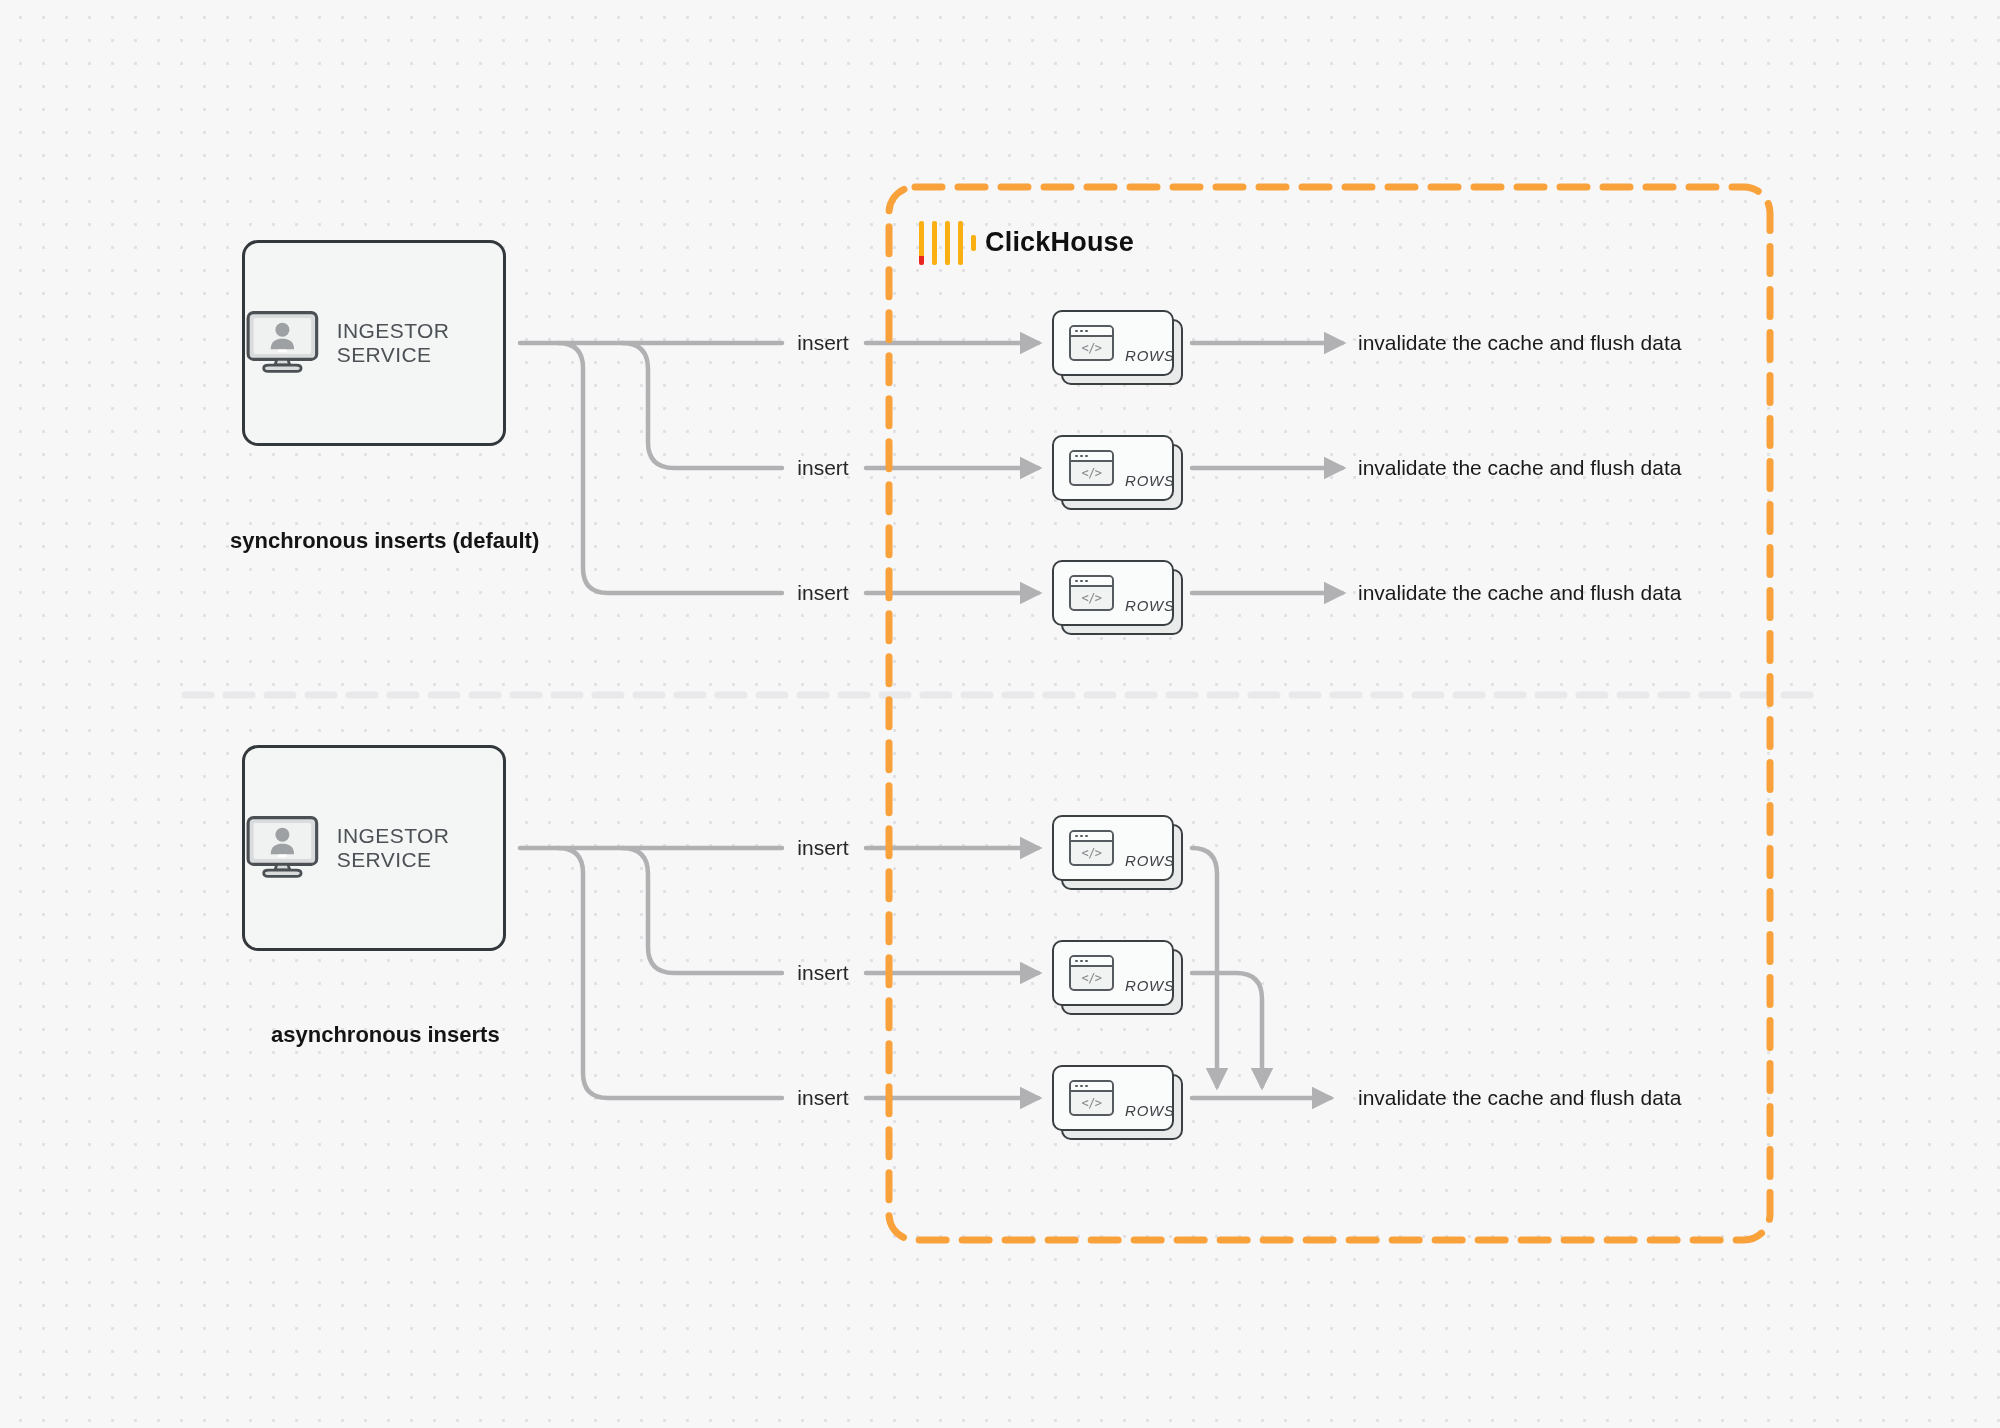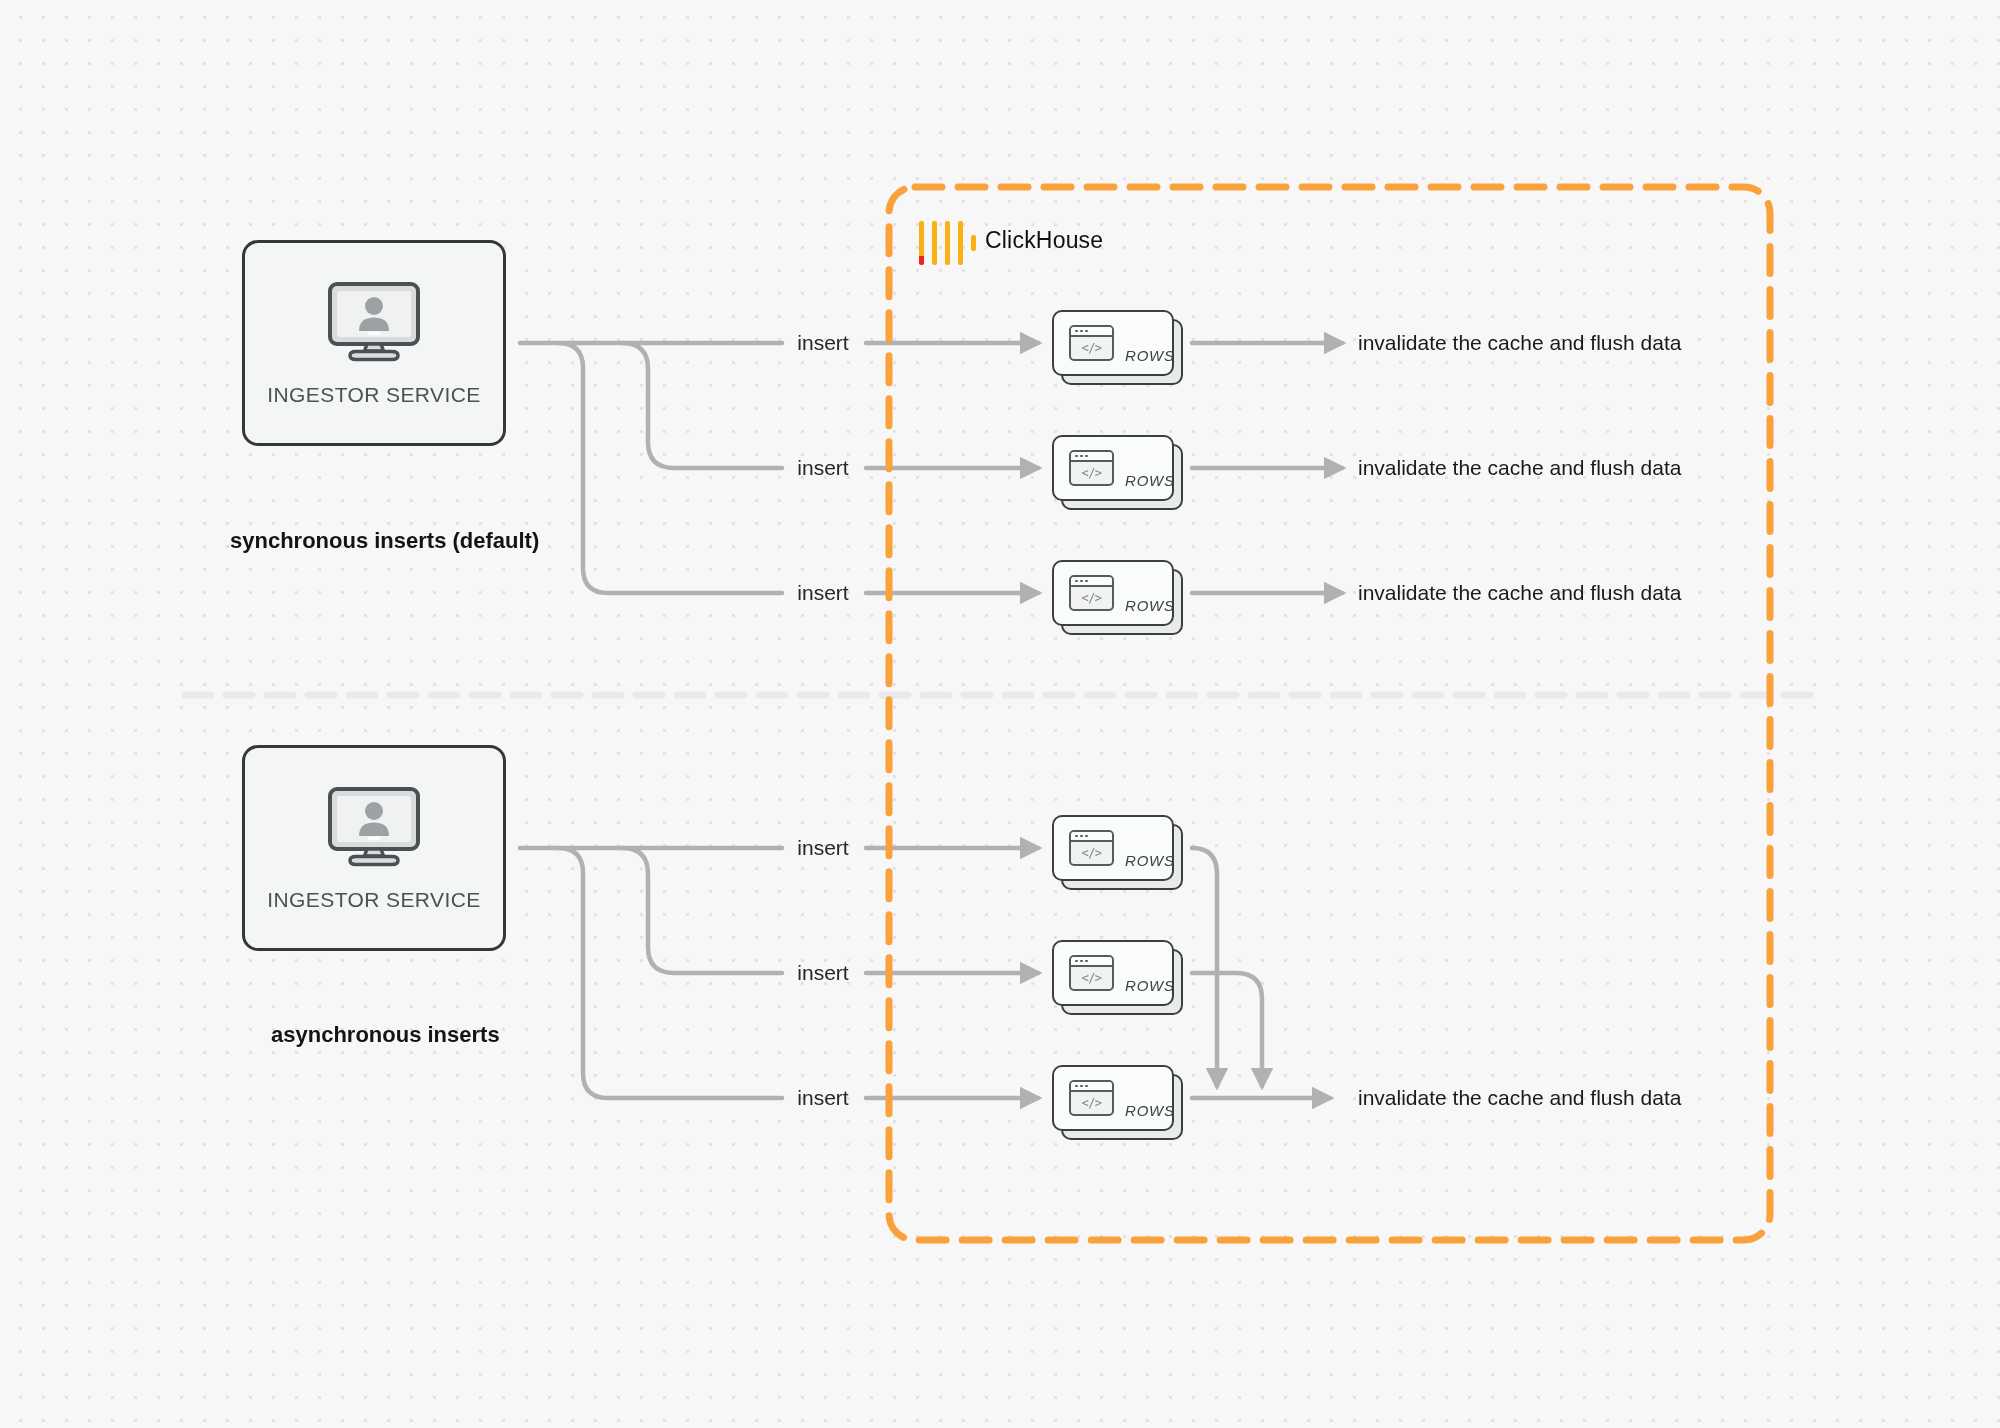--- a/index.html
+++ b/index.html
@@ -8,21 +8,21 @@
     background-color:#F7F7F8;
     background-image:radial-gradient(circle,#E1E1E4 1.4px,transparent 1.5px);
     background-size:23px 23px;background-position:9px 6px;
     font-family:"Liberation Sans",sans-serif;
   }
   .wires{position:absolute;left:0;top:0;}
 
   .service-box{
     position:absolute;width:264px;height:206px;box-sizing:border-box;
     background:#F4F5F5;border:3.5px solid #33383C;border-radius:16px;
-    display:flex;flex-direction:column;align-items:center;justify-content:center;gap:17px;
+    display:flex;flex-direction:row;align-items:center;justify-content:center;gap:17px;
   }
   .service-label{font-size:21px;color:#4C5155;letter-spacing:.4px;}
 
   .caption{position:absolute;font-size:22px;font-weight:bold;color:#141414;white-space:nowrap;}
 
   .insert-label{
     position:absolute;font-size:21px;color:#272727;white-space:nowrap;
     transform:translate(-50%,-50%);
     text-align:right;
   }
@@ -55,21 +55,21 @@
   .code-window .code{
     flex:1;display:flex;align-items:center;justify-content:center;
     font-family:"DejaVu Sans Mono",monospace;font-size:12px;color:#84888B;letter-spacing:-.5px;
   }
   .rows-text{font-style:italic;font-size:15px;color:#3E4246;letter-spacing:.8px;margin-top:24px;}
 
   .ch-logo{position:absolute;left:919px;top:221px;height:44px;display:flex;align-items:stretch;gap:8px;}
   .ch-bar{width:5px;border-radius:2px;background:#FAAF12;}
   .ch-bar.first{background:linear-gradient(to bottom,#FAAF12 0,#FAAF12 35px,#E8251F 35px,#E8251F 44px);}
   .ch-bar.short{height:16px;align-self:center;}
-  .ch-label{position:absolute;left:985px;top:227px;font-size:23px;font-weight:400;color:#101010;letter-spacing:.2px;}
+  .ch-label{position:absolute;left:985px;top:227px;font-size:27px;font-weight:700;color:#101010;letter-spacing:.2px;}
 </style>
 </head>
 <body>
 
 <div class="canvas">
 
   <svg class="wires" width="2000" height="1428" viewBox="0 0 2000 1428">
     <defs>
       <marker id="arr" viewBox="0 0 10 10" refX="8" refY="5" markerWidth="5" markerHeight="5" orient="auto">
         <path d="M0,0 L10,5 L0,10 Z" fill="#B1B1B3"></path>

